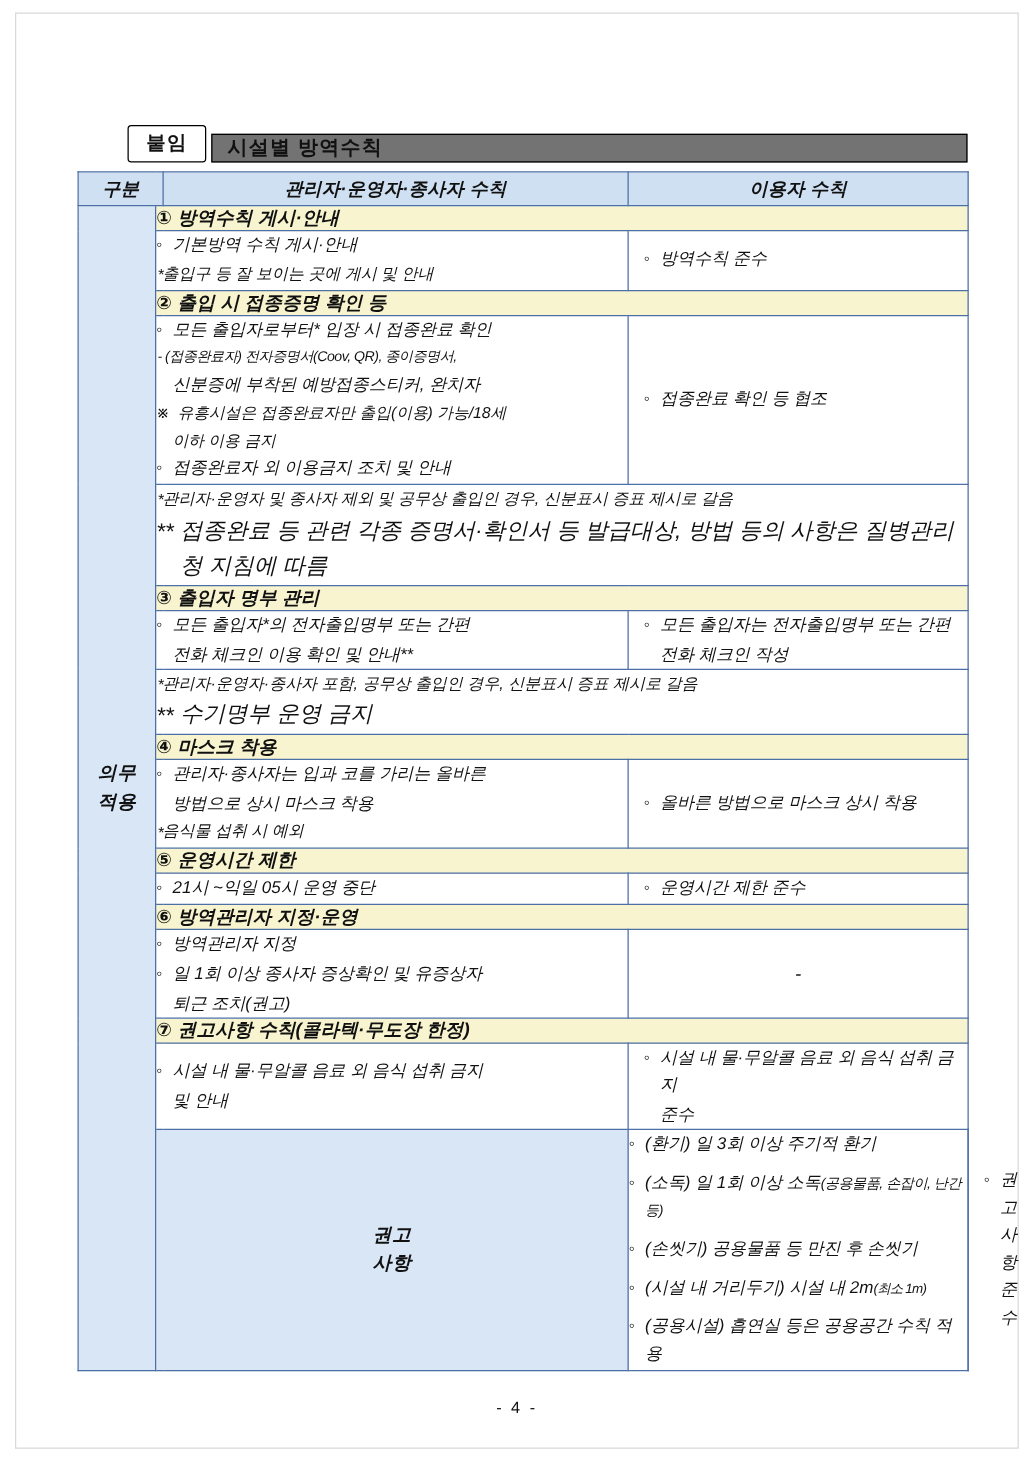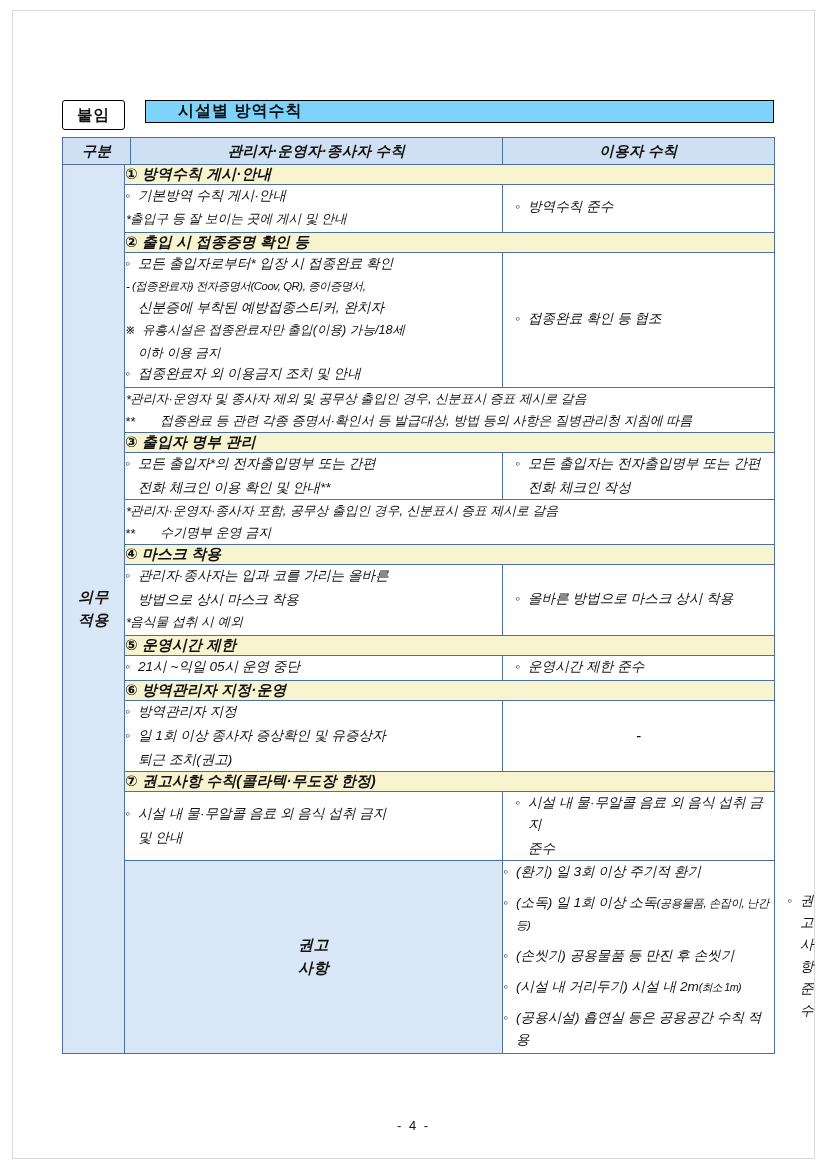--- a/index.html
+++ b/index.html
@@ -33,41 +33,42 @@
   }
   .content {
     position: absolute;
     left: 62px;
     top: 100px;
     width: 712px;
   }
   
   .head-row {
     display: flex;
-    align-items: flex-start;
-    gap: 20px;
+    align-items: flex-end;
+    gap: 4px;
+    margin-left: 40px;
   }
   .attach-box {
     border: 1.6px solid #000;
     border-radius: 3px;
     padding: 5px 14px 6px;
     font-size: 15.5px;
     font-weight: bold;
     letter-spacing: 1px;
     line-height: 1.1;
     white-space: nowrap;
     background: #fff;
   }
   .title-bar {
     flex: 1;
     border: 1.2px solid #000;
-    background: #7dd3fc;
+    background: #737373;
     display: flex;
     align-items: center;
-    padding-left: 32px;
+    padding-left: 12px;
     font-size: 16px;
     font-weight: bold;
     letter-spacing: 1px;
   }
   .sub-title {
     margin-top: 9px;
     font-size: 15.5px;
     font-weight: bold;
     letter-spacing: -0.2px;
   }
@@ -150,22 +151,22 @@
     font-size: 12.8px;
   }
   .star:before {
     content: "*";
     position: absolute;
     left: 1px;
     top: 1px;
   }
   .note2 {
     position: relative;
-    padding-left: 35px;
-    font-size: 13px;
+    padding-left: 19px;
+    font-size: 18px;
     margin: 1px 0;
   }
   .note2:before {
     content: "**";
     position: absolute;
     left: 0;
     top: 1px;
   }
   .ref {
     position: relative;

